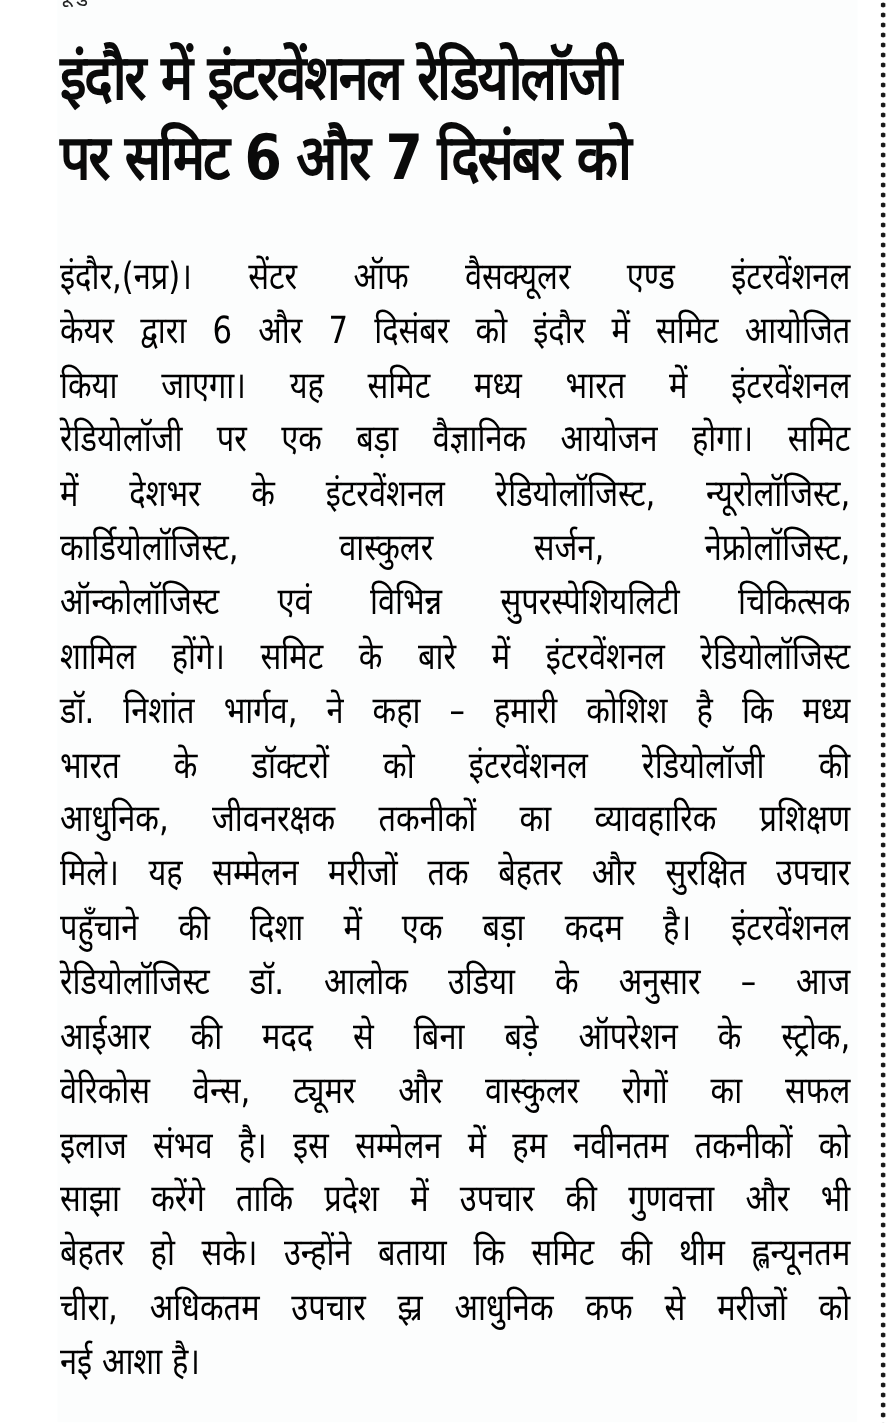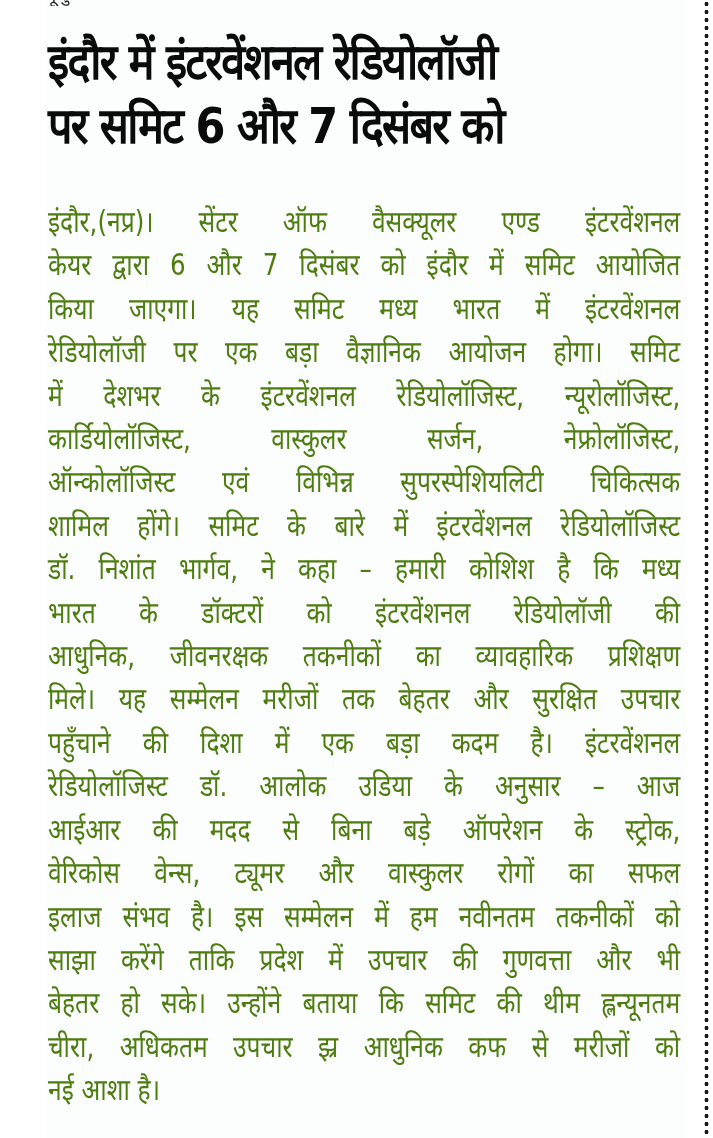--- a/index.html
+++ b/index.html
@@ -65,21 +65,21 @@
   }
   .body-text {
     position: absolute;
     left: 48px;
     top: 200px;
     width: 632px;
     margin: 0;
     font-family: "DejaVu Sans", "Liberation Sans", sans-serif;
     font-size: 30px;
     line-height: 43.4px;
-    color: #4d7c0f;
+    color: #000000;
   }
   .body-text .line {
     display: block;
     white-space: nowrap;
     text-align: justify;
     text-align-last: justify;
     transform: scaleX(0.82);
     transform-origin: left top;
     width: 771px;
     overflow: visible;

